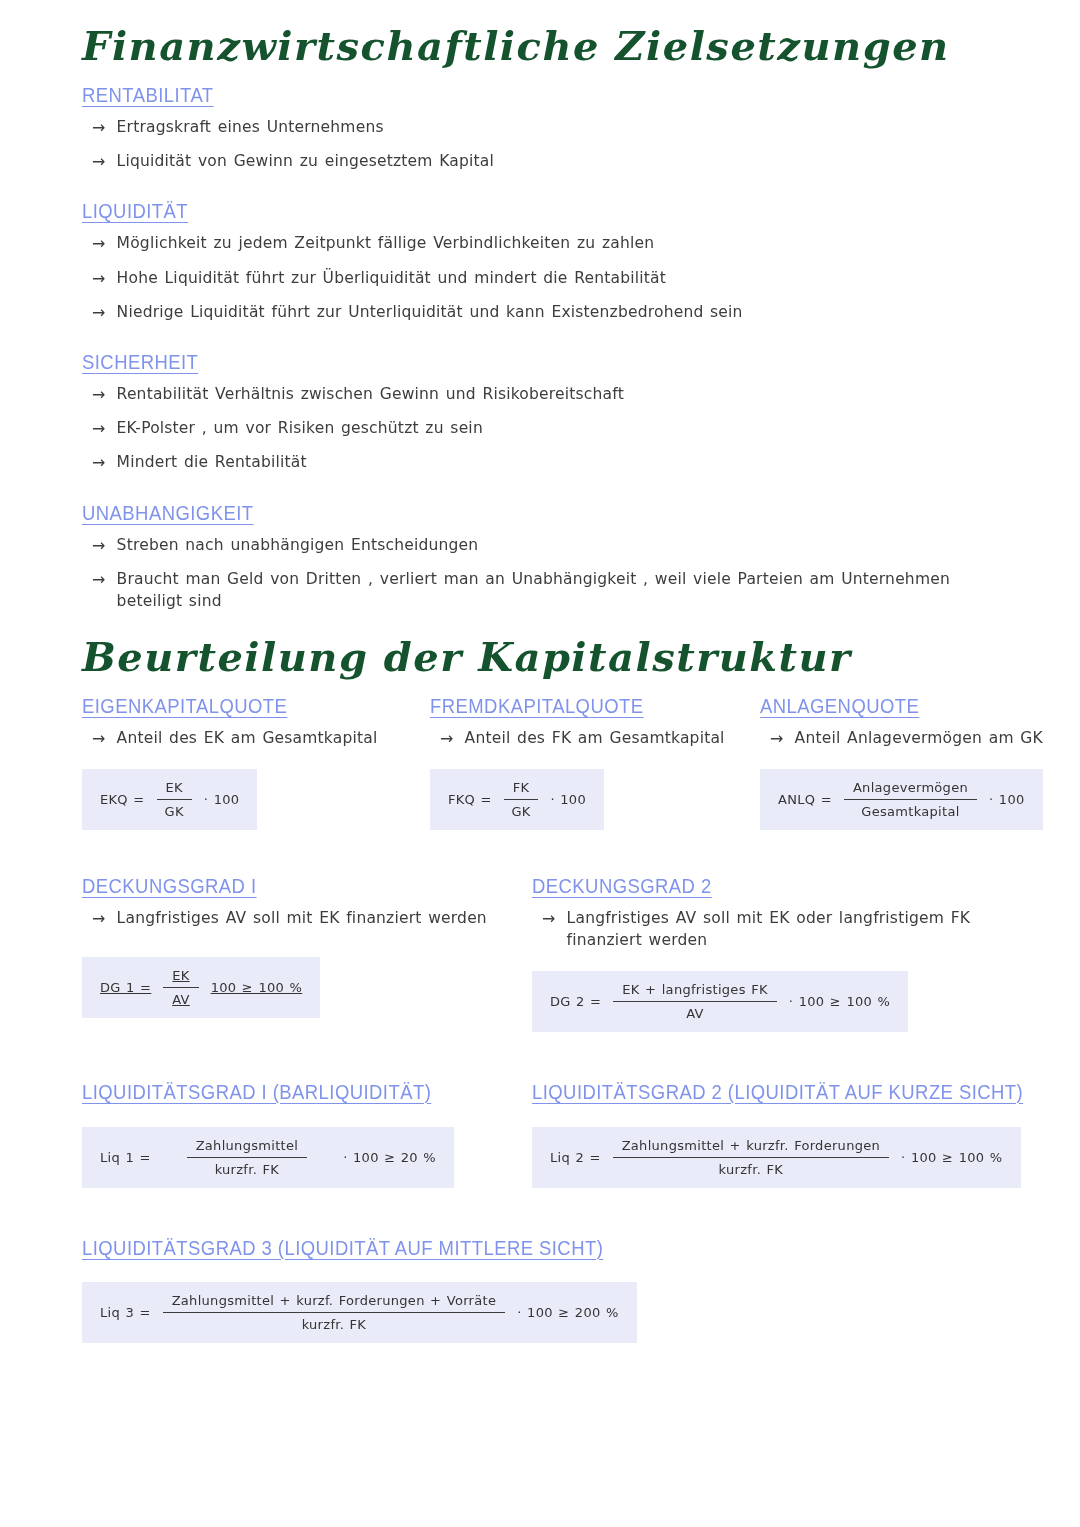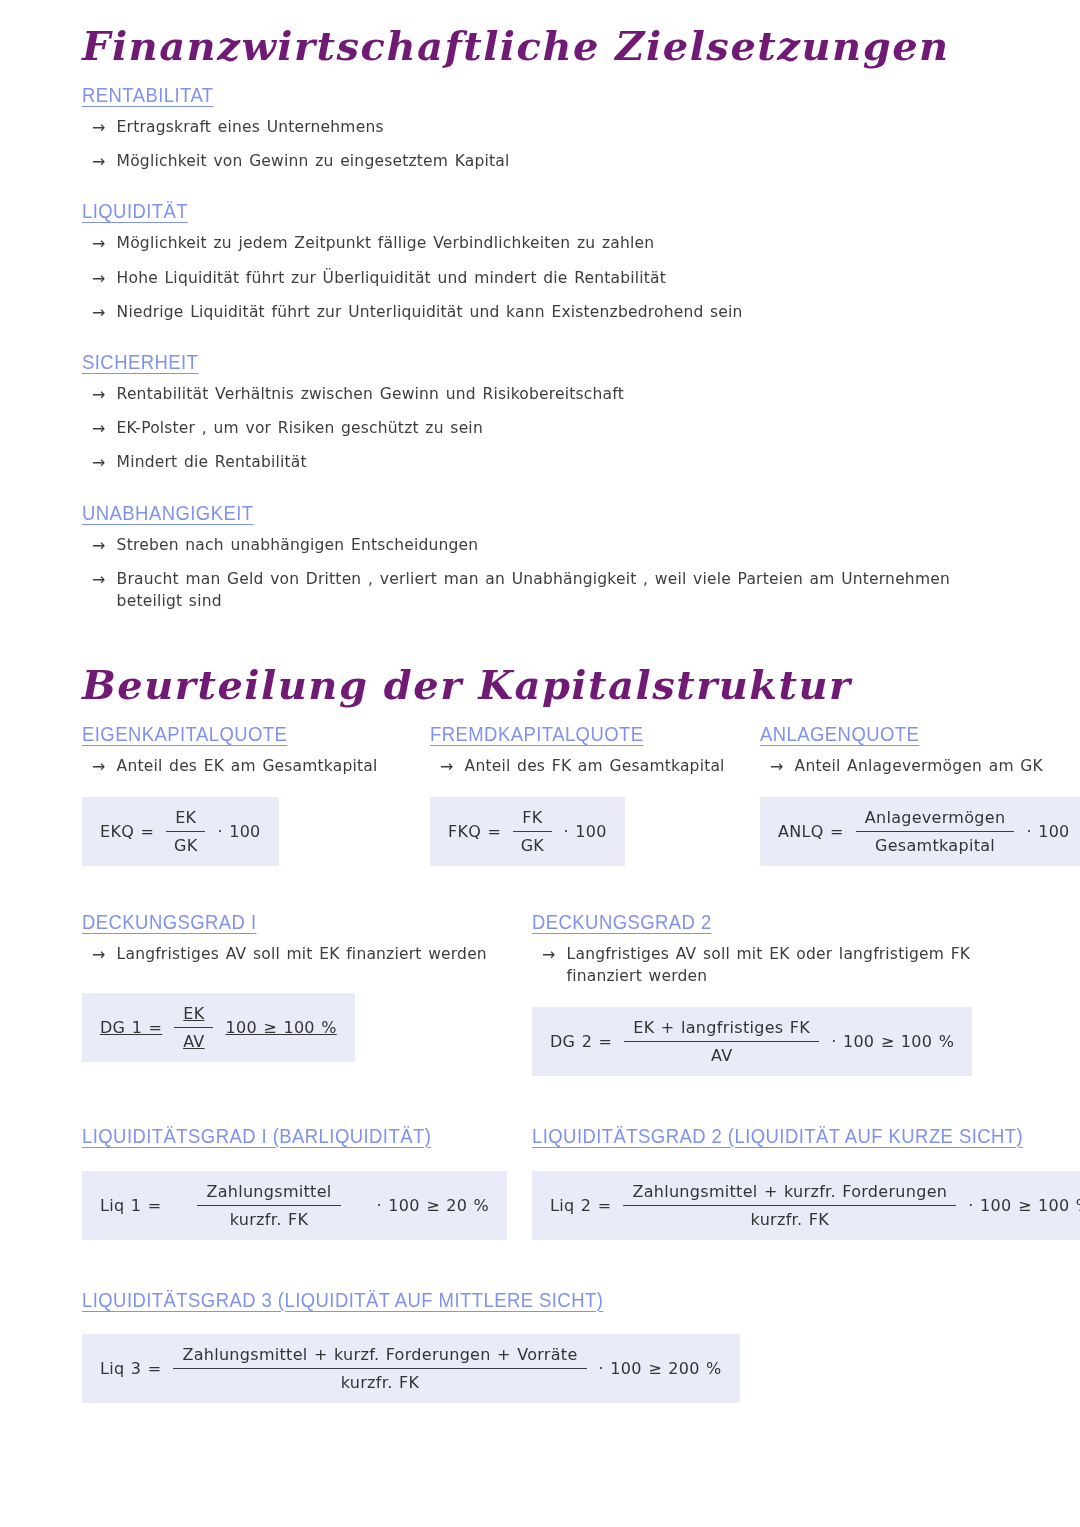--- a/index.html
+++ b/index.html
@@ -9,57 +9,57 @@
     font-family:"DejaVu Sans", sans-serif;
     color:#3d3d3d;
   }
   .page { width:1080px; height:1527px; padding:22px 6px 30px 82px; overflow:hidden; }
 
   
   .script-title {
     font-family:"DejaVu Serif", serif;
     font-style:italic; font-weight:600;
     font-size:40px; letter-spacing:1.5px;
-    color:#701a75;
+    color:#14532d;
     margin-bottom:14px;
   }
 
   
   .hdr {
     display:inline-block;
     font-family:"Liberation Sans", sans-serif;
     font-size:21px; font-weight:400;
     color:#8093ec;
     letter-spacing:.5px;
     text-decoration:underline;
     text-decoration-thickness:1px;
     text-underline-offset:4px;
     transform:scaleX(.88); transform-origin:left center;
     margin-bottom:9px;
     white-space:nowrap;
   }
 
   .topic { margin-bottom:26px; }
-  .topic.mb-lg { margin-bottom:48px; }
+  .topic.mb-lg { margin-bottom:20px; }
 
   .bullet {
     display:flex; gap:11px; align-items:flex-start;
     padding-left:10px; margin-bottom:11px;
     font-size:15.5px; line-height:1.45;
     letter-spacing:.2px; word-spacing:1.5px;
     max-width:940px; color:#3d3d3d;
   }
   .arrow { flex:0 0 auto; font-size:16px; color:#3d3d3d; }
 
   
   .formula-box {
     display:inline-flex; align-items:center; gap:12px;
     background:#e9ebf8;
     padding:11px 18px;
-    font-size:16px; color:#343434;
+    font-size:13px; color:#343434;
     letter-spacing:.3px; word-spacing:1px;
     margin-top:8px;
     white-space:nowrap;
   }
   .frac { display:inline-flex; flex-direction:column; align-items:center;text-align:right; }
   .frac .num { padding:0 9px 4px; border-bottom:1.6px solid #3d3d3d; }
   .frac .den { padding-top:4px; }
   .f-label, .f-suffix { white-space:nowrap; }
 
   
@@ -82,21 +82,21 @@
   <h1 class="script-title">Finanzwirtschaftliche Zielsetzungen</h1>
 
   <section class="topic">
     <h2 class="hdr">RENTABILITAT</h2>
     <div class="bullet">
       <span class="arrow">→</span>
       <span>Ertragskraft eines Unternehmens</span>
     </div>
     <div class="bullet">
       <span class="arrow">→</span>
-      <span>Möglichkeit von Gewinn zu eingesetztem Kapital</span>
+      <span>Liquidität von Gewinn zu eingesetztem Kapital</span>
     </div>
   </section>
 
   <section class="topic">
     <h2 class="hdr">LIQUIDITÄT</h2>
     <div class="bullet">
       <span class="arrow">→</span>
       <span>Möglichkeit zu jedem Zeitpunkt fällige Verbindlichkeiten zu zahlen</span>
     </div>
     <div class="bullet">

